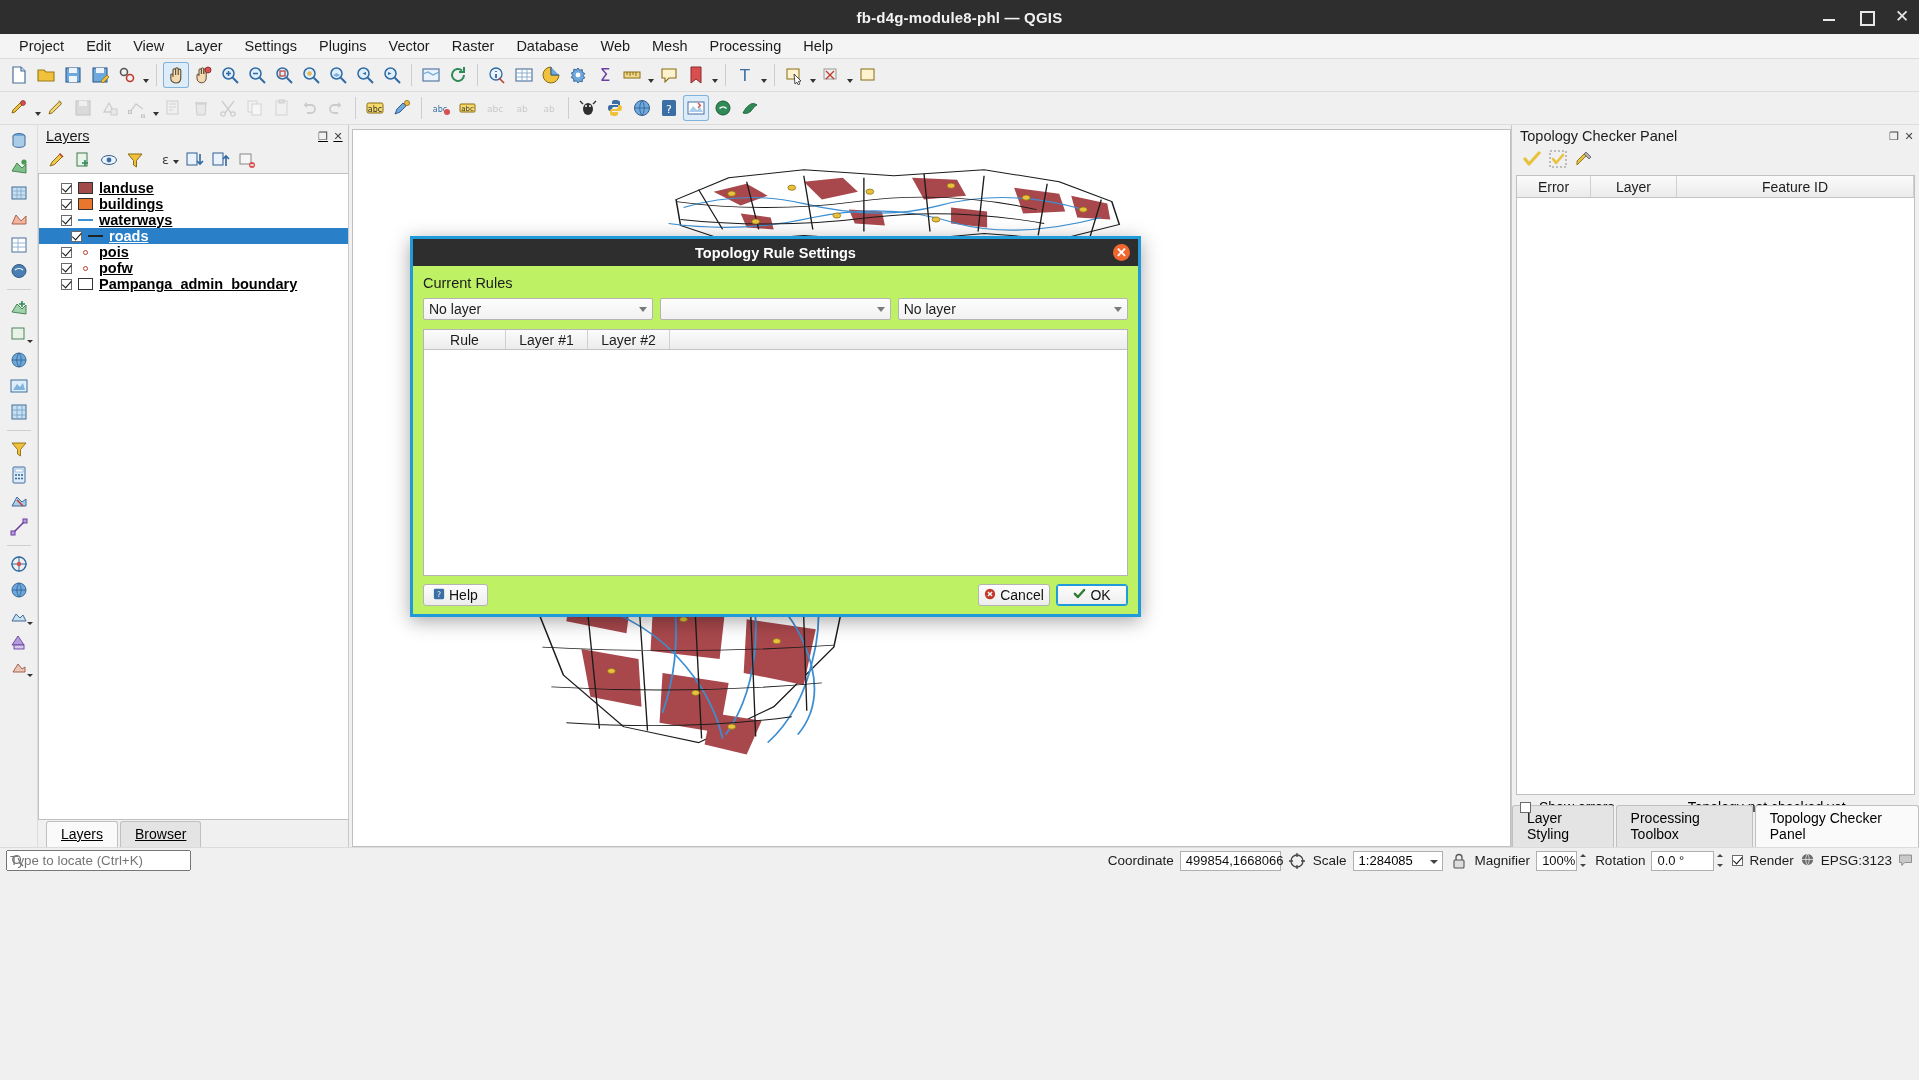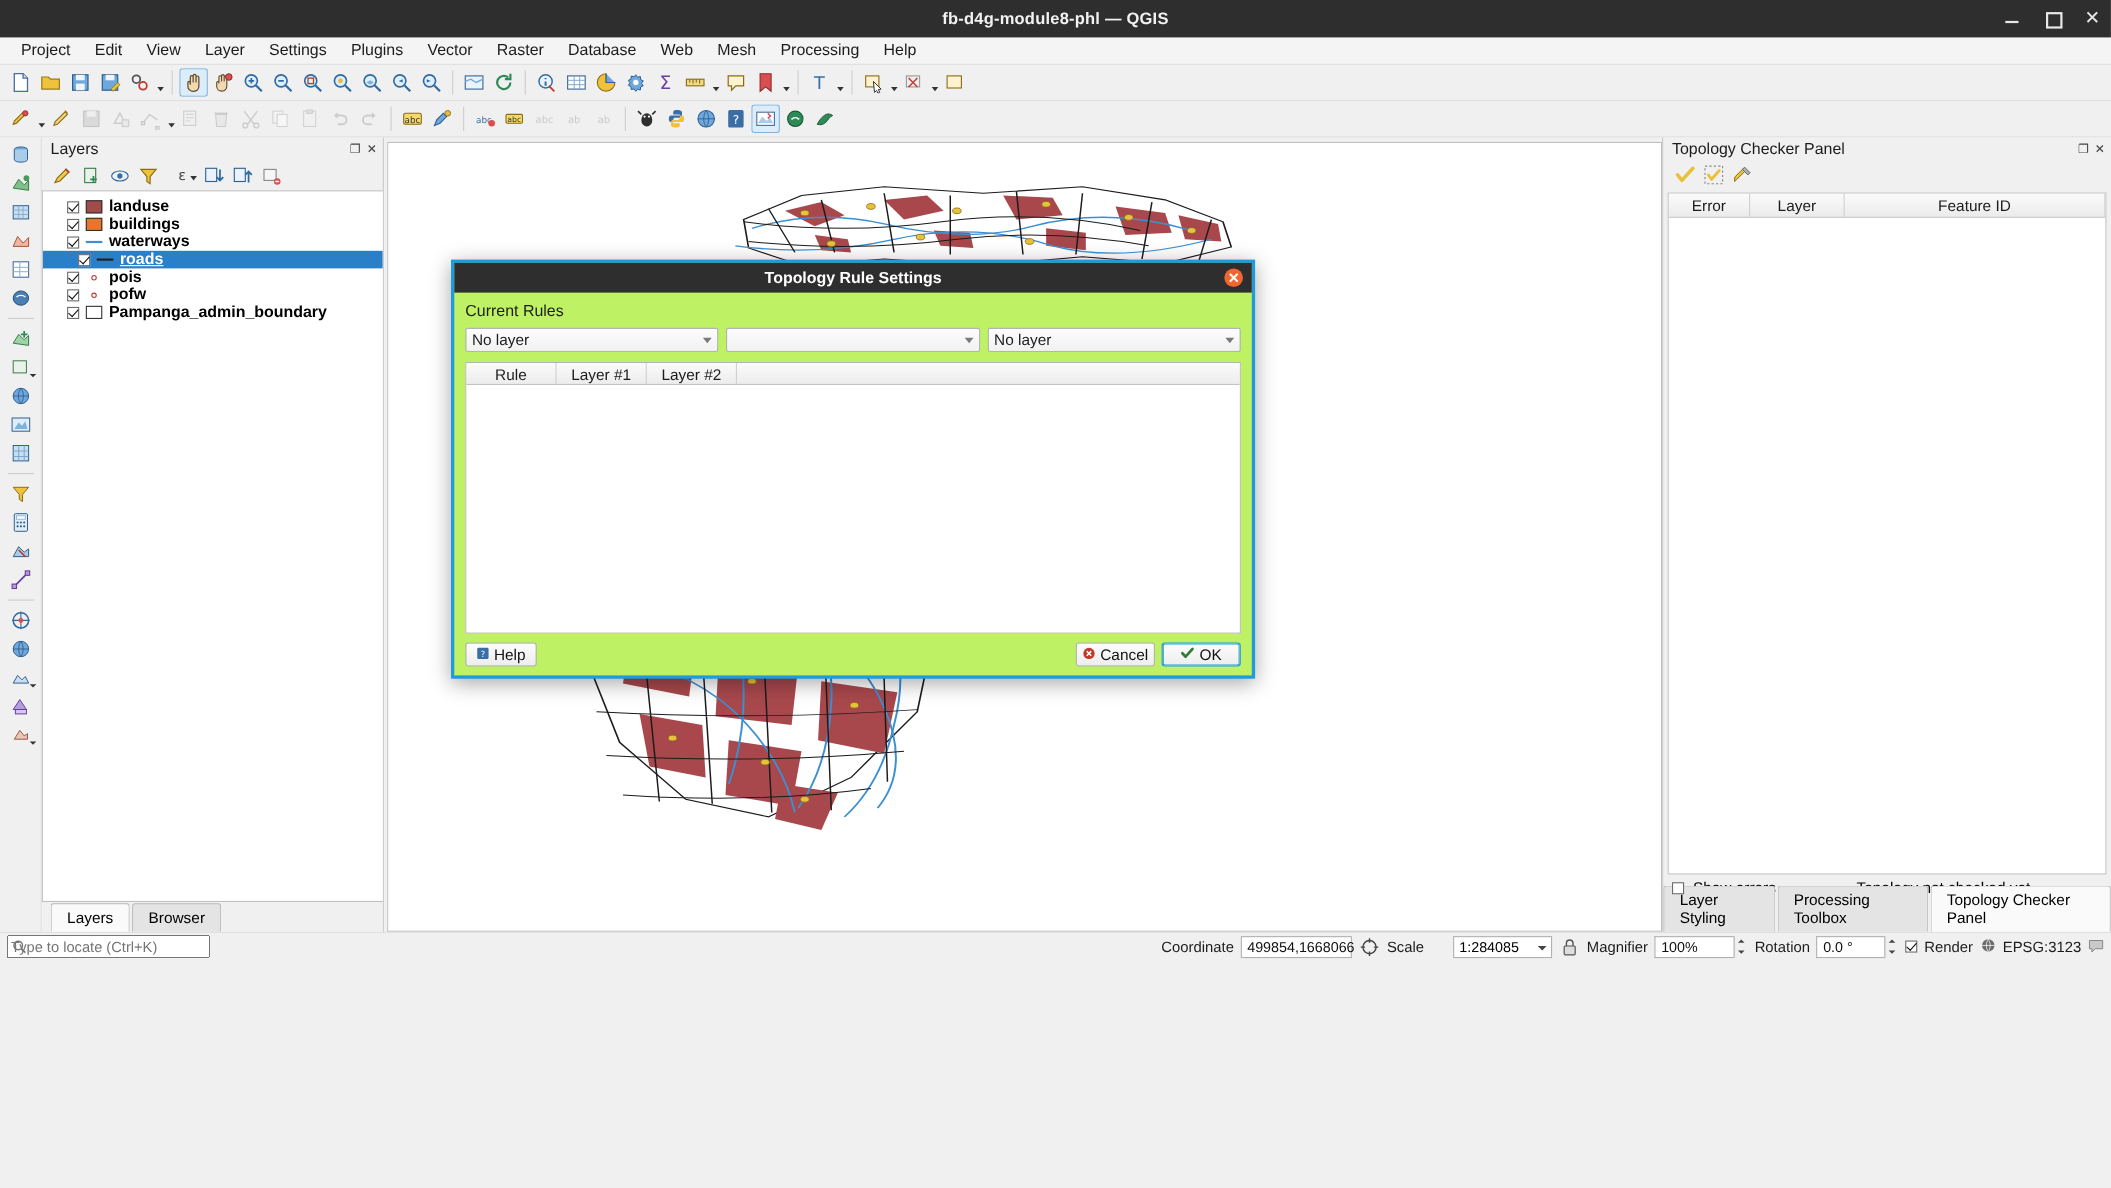--- a/index.html
+++ b/index.html
@@ -57,21 +57,21 @@
     width:38px; background:#f0f0f0; border-right:1px solid #dcdcdc;
     display:flex; flex-direction:column; align-items:center; padding-top:4px; gap:2px;
   }
   .ls-btn{ width:30px; height:24px; display:flex; align-items:center; justify-content:center; border-radius:3px; cursor:pointer; position:relative;}
   .ls-btn.caret::after{
     content:""; position:absolute; right:1px; bottom:3px;
     border-left:3px solid transparent; border-right:3px solid transparent; border-top:3.5px solid #333;
   }
 
   
-  .layers-panel{ width:311px; background:#f0f0f0; display:flex; flex-direction:column; border-right:1px solid #c9c9c9;}
+  .layers-panel{ width:311px; background:#f0f0f0; display:flex; flex-direction:column; border-right:1px solid #c9c9c9;text-decoration:underline;}
   .panel-head{ height:22px; display:flex; align-items:center; padding:0 4px 0 8px; font-size:14.5px; color:#1c1c1c;}
   .panel-head .ptitle{ flex:1; }
   .panel-head .pbtn{ width:12px; height:12px; margin-left:3px; cursor:pointer; color:#444; font-size:11px; line-height:12px; text-align:center;}
   .panel-tools{ height:26px; display:flex; align-items:center; gap:4px; padding-left:8px;}
   .pt-btn{ width:22px; height:22px; display:flex; align-items:center; justify-content:center; border-radius:3px; cursor:pointer; position:relative;}
   .pt-btn.caret{ width:30px; }
   .pt-btn.caret::after{ content:""; position:absolute; right:1px; bottom:7px; border-left:3.5px solid transparent; border-right:3.5px solid transparent; border-top:4px solid #333;}
   .layers-list{ flex:1; background:#fff; border:1px solid #c0c0c0; border-right:none; margin:0; overflow:hidden;}
   .layer-row{ display:flex; align-items:center; height:16px; padding-left:22px; gap:6px; cursor:pointer; font-size:14.5px;}
   .layer-row.sel{ background:#2a7fc9; color:#fff;padding-left:32px; }
@@ -117,21 +117,21 @@
   
   .statusbar{
     height:26px; background:#f0f0f0; border-top:1px solid #dcdcdc;
     display:flex; align-items:center; padding:0 6px; gap:6px; font-size:13.5px;
   }
   .sb-lbl{ color:#1c1c1c; white-space:nowrap; }
   .sb-field{
     height:20px; border:1px solid #b0b0b0; background:#fff; display:flex; align-items:center;
     padding:0 5px; font-size:13px; color:#111;
   }
-  .sb-combo{ height:20px; border:1px solid #b0b0b0; background:#fff; display:flex; align-items:center; padding:0 16px 0 5px; font-size:13px; position:relative;margin-left:20px;}
+  .sb-combo{ height:20px; border:1px solid #b0b0b0; background:#fff; display:flex; align-items:center; padding:0 16px 0 5px; font-size:13px; position:relative;}
   .sb-combo::after{ content:""; position:absolute; right:4px; top:8px; border-left:4px solid transparent; border-right:4px solid transparent; border-top:4px solid #444;}
   .spin{ width:13px; height:20px; border-left:1px solid #b0b0b0; display:flex; flex-direction:column;}
   .spin i{ flex:1; display:flex; align-items:center; justify-content:center; }
   .spin i::after{ content:""; border-left:3px solid transparent; border-right:3px solid transparent; }
   .spin i.up::after{ border-bottom:3.5px solid #444; }
   .spin i.dn::after{ border-top:3.5px solid #444; }
 
   
   .dlg-shadow{
     position:absolute; left:410px; top:236px; width:731px; height:381px;
@@ -938,21 +938,21 @@
   <div class="sb-combo" style="width:90px">1:284085</div>
   <div class="tt-btn">
       <svg class="ico" viewBox="0 0 20 20">
         <rect x="5" y="9" width="10" height="8" rx="1" fill="#ddd" stroke="#555" stroke-width="1.1"></rect>
         <path d="M7 9V6.5a3 3 0 016 0V9" fill="none" stroke="#555" stroke-width="1.3"></path>
       </svg>
     </div>
 
   <span class="sb-lbl">Magnifier</span>
   <div style="display:flex">
-    <div class="sb-field" style="width:72px;border-right:none">100%</div>
+    <div class="sb-field" style="width:40px;border-right:none">100%</div>
     <div class="spin">
         <i class="up"></i>
         <i class="dn"></i>
       </div>
   </div>
 
   <span class="sb-lbl">Rotation</span>
   <div style="display:flex">
     <div class="sb-field" style="width:62px;border-right:none">0.0 °</div>
     <div class="spin">

